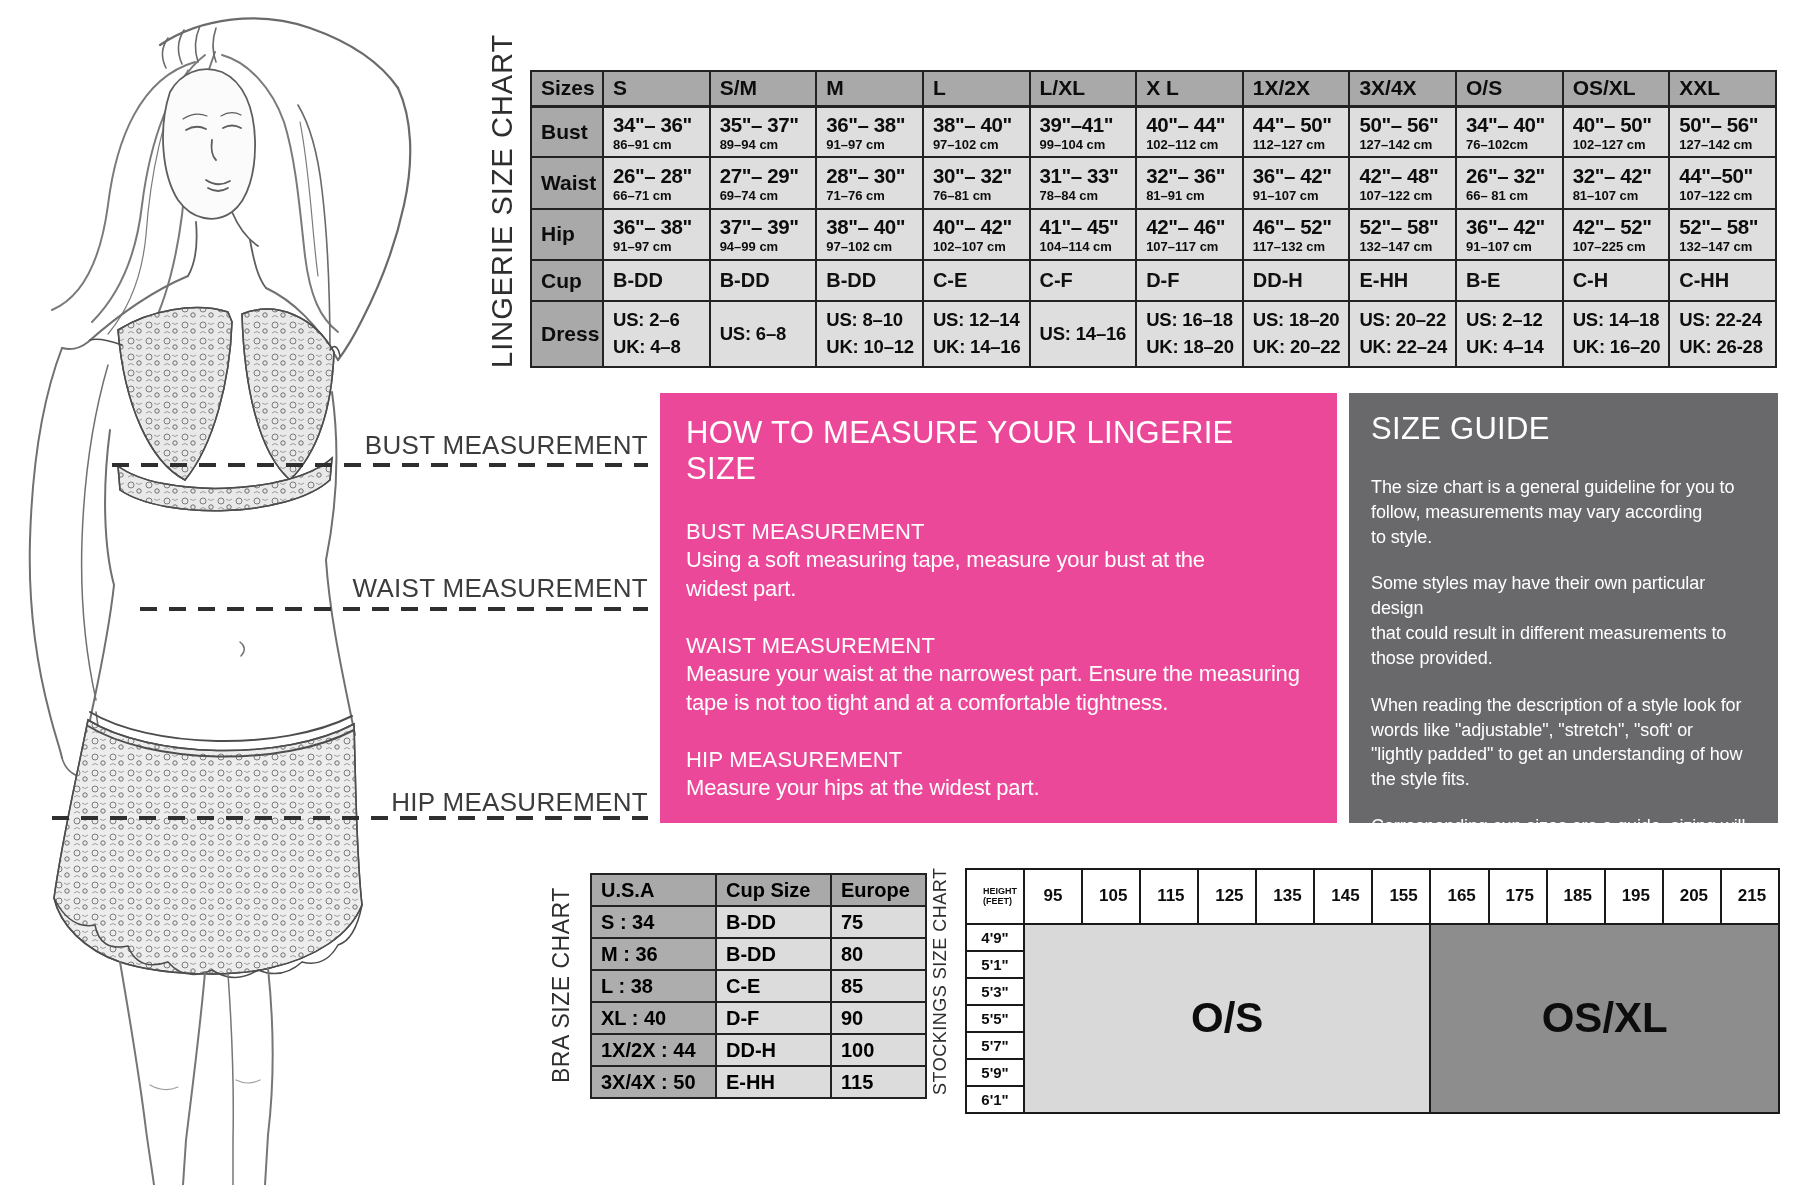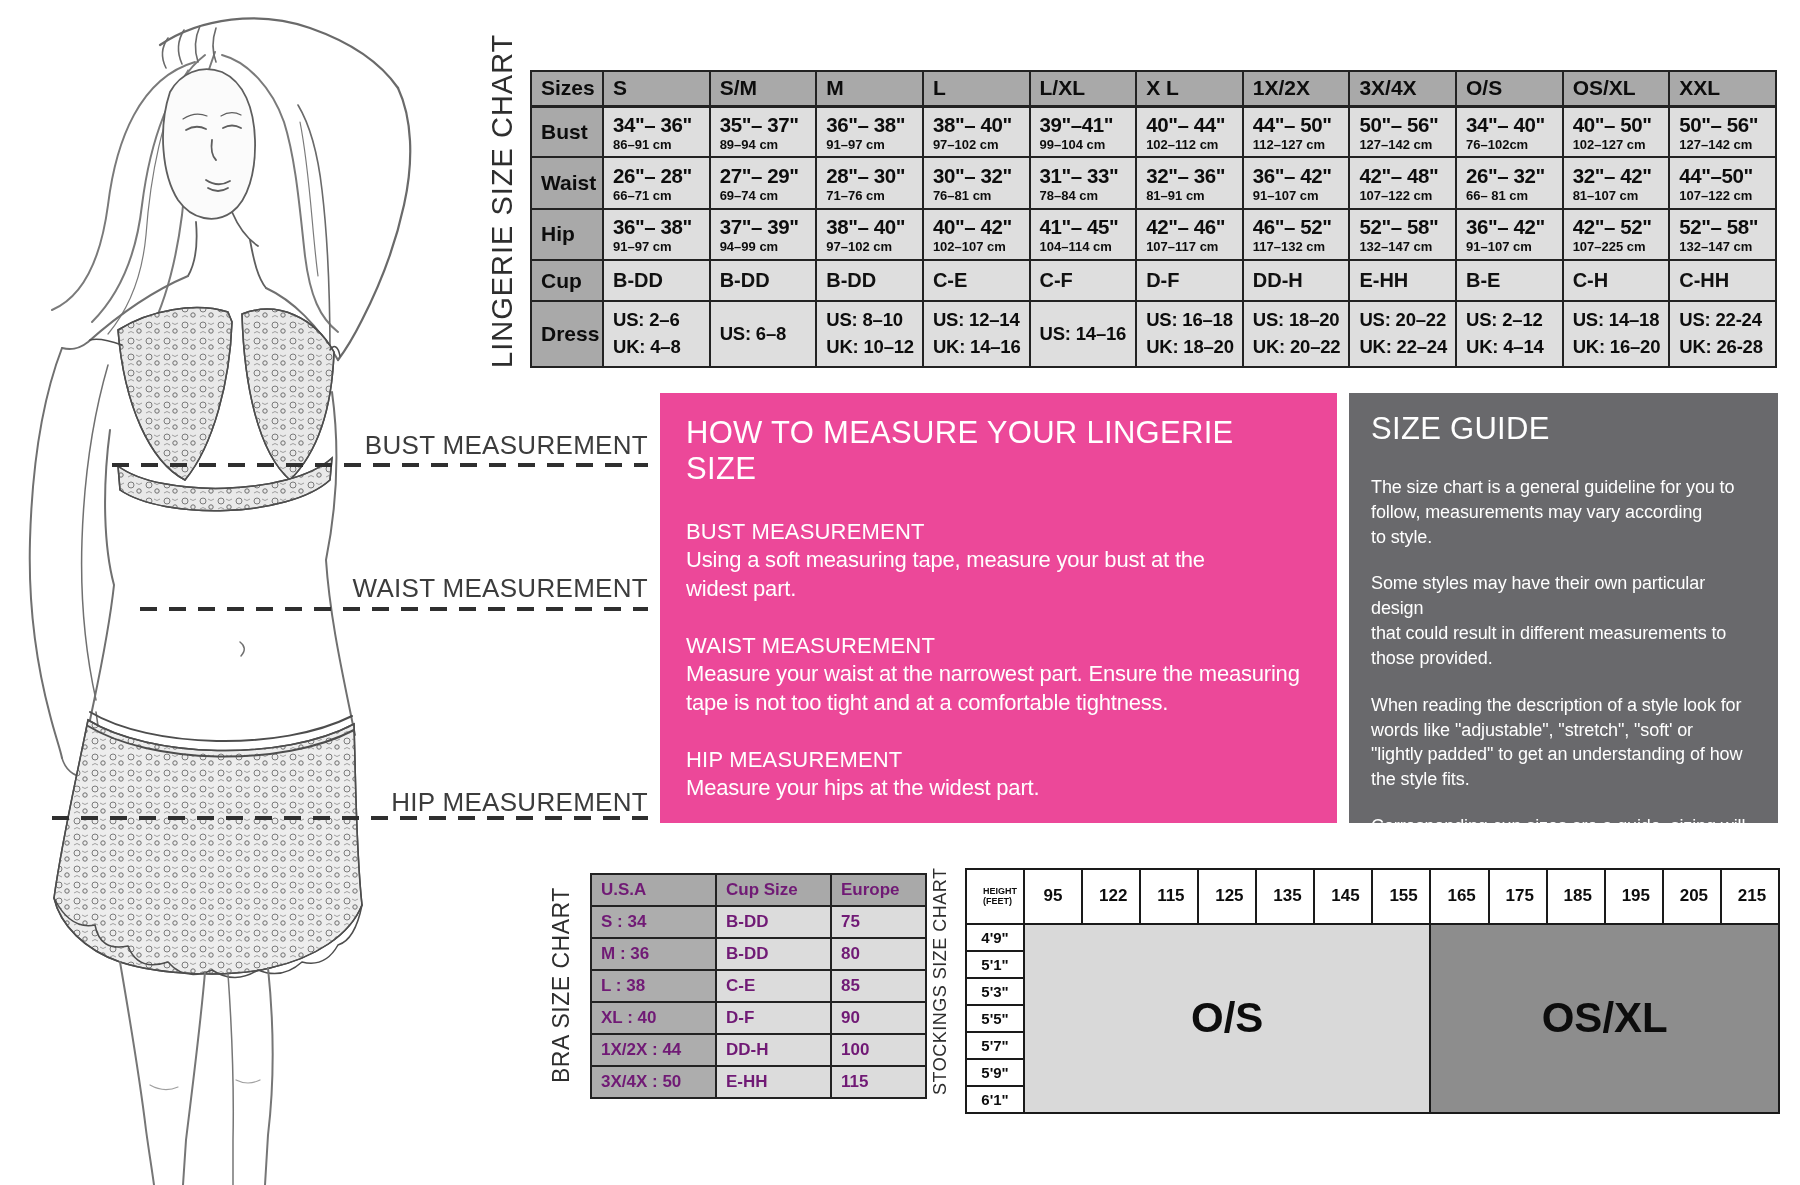--- a/index.html
+++ b/index.html
@@ -38,22 +38,22 @@
   .v-in{font-weight:700;font-size:20.5px;line-height:1.22;letter-spacing:-.4px;color:#0d0d0d;white-space:nowrap;}
   .v-cm{font-weight:700;font-size:13px;line-height:1.2;color:#0d0d0d;white-space:nowrap;}
   tr.row-bust,tr.row-waist,tr.row-hip{height:47px;border-radius:22px;}
   tr.row-cup{height:38px;}
   tr.row-cup td{font-weight:700;font-size:20px;}
   tr.row-dress{height:60px;}
   tr.row-dress .v-in,tr.row-dress .v-cm{font-size:18.5px;line-height:1.45;letter-spacing:-.2px;}
 
   #bra-tbl{left:590px;top:873px;width:335px;height:225px;}
   #bra-tbl tr{height:32px;}
-  #bra-tbl th,#bra-tbl td{font-size:17px;font-weight:700;text-align:left;
-                          padding:2px 2px 2px 9px;color:#701a75;}
+  #bra-tbl th,#bra-tbl td{font-size:20px;font-weight:700;text-align:left;
+                          padding:2px 2px 2px 9px;color:#000000;}
   #bra-tbl thead th{background:#a9a9a9;}
   #bra-tbl tbody th{background:#adadad;}
   #bra-tbl tbody td{background:#dcdcdc;}
 
   #stockings-tbl{left:965px;top:868px;width:815px;height:227px;}
   #stockings-tbl th,#stockings-tbl td{border:2px solid #1a1a1a;color:#0d0d0d;}
   #stockings-tbl thead tr{height:34px;}
   #stockings-tbl thead th{background:#fff;font-size:17px;font-weight:700;text-align:center;padding:16px;}
   #stockings-tbl thead th.corner{font-size:9px;line-height:1.15;}
   #stockings-tbl tbody tr{height:27px;}
@@ -499,21 +499,21 @@
         <col>
         <col>
       </colgroup>
       <thead>
         <tr>
           <th class="corner">
             <div>HEIGHT</div>
             <div>(FEET)</div>
           </th>
           <th>95</th>
-          <th>122</th>
+          <th>105</th>
           <th>115</th>
           <th>125</th>
           <th>135</th>
           <th>145</th>
           <th>155</th>
           <th>165</th>
           <th>175</th>
           <th>185</th>
           <th>195</th>
           <th>205</th>

